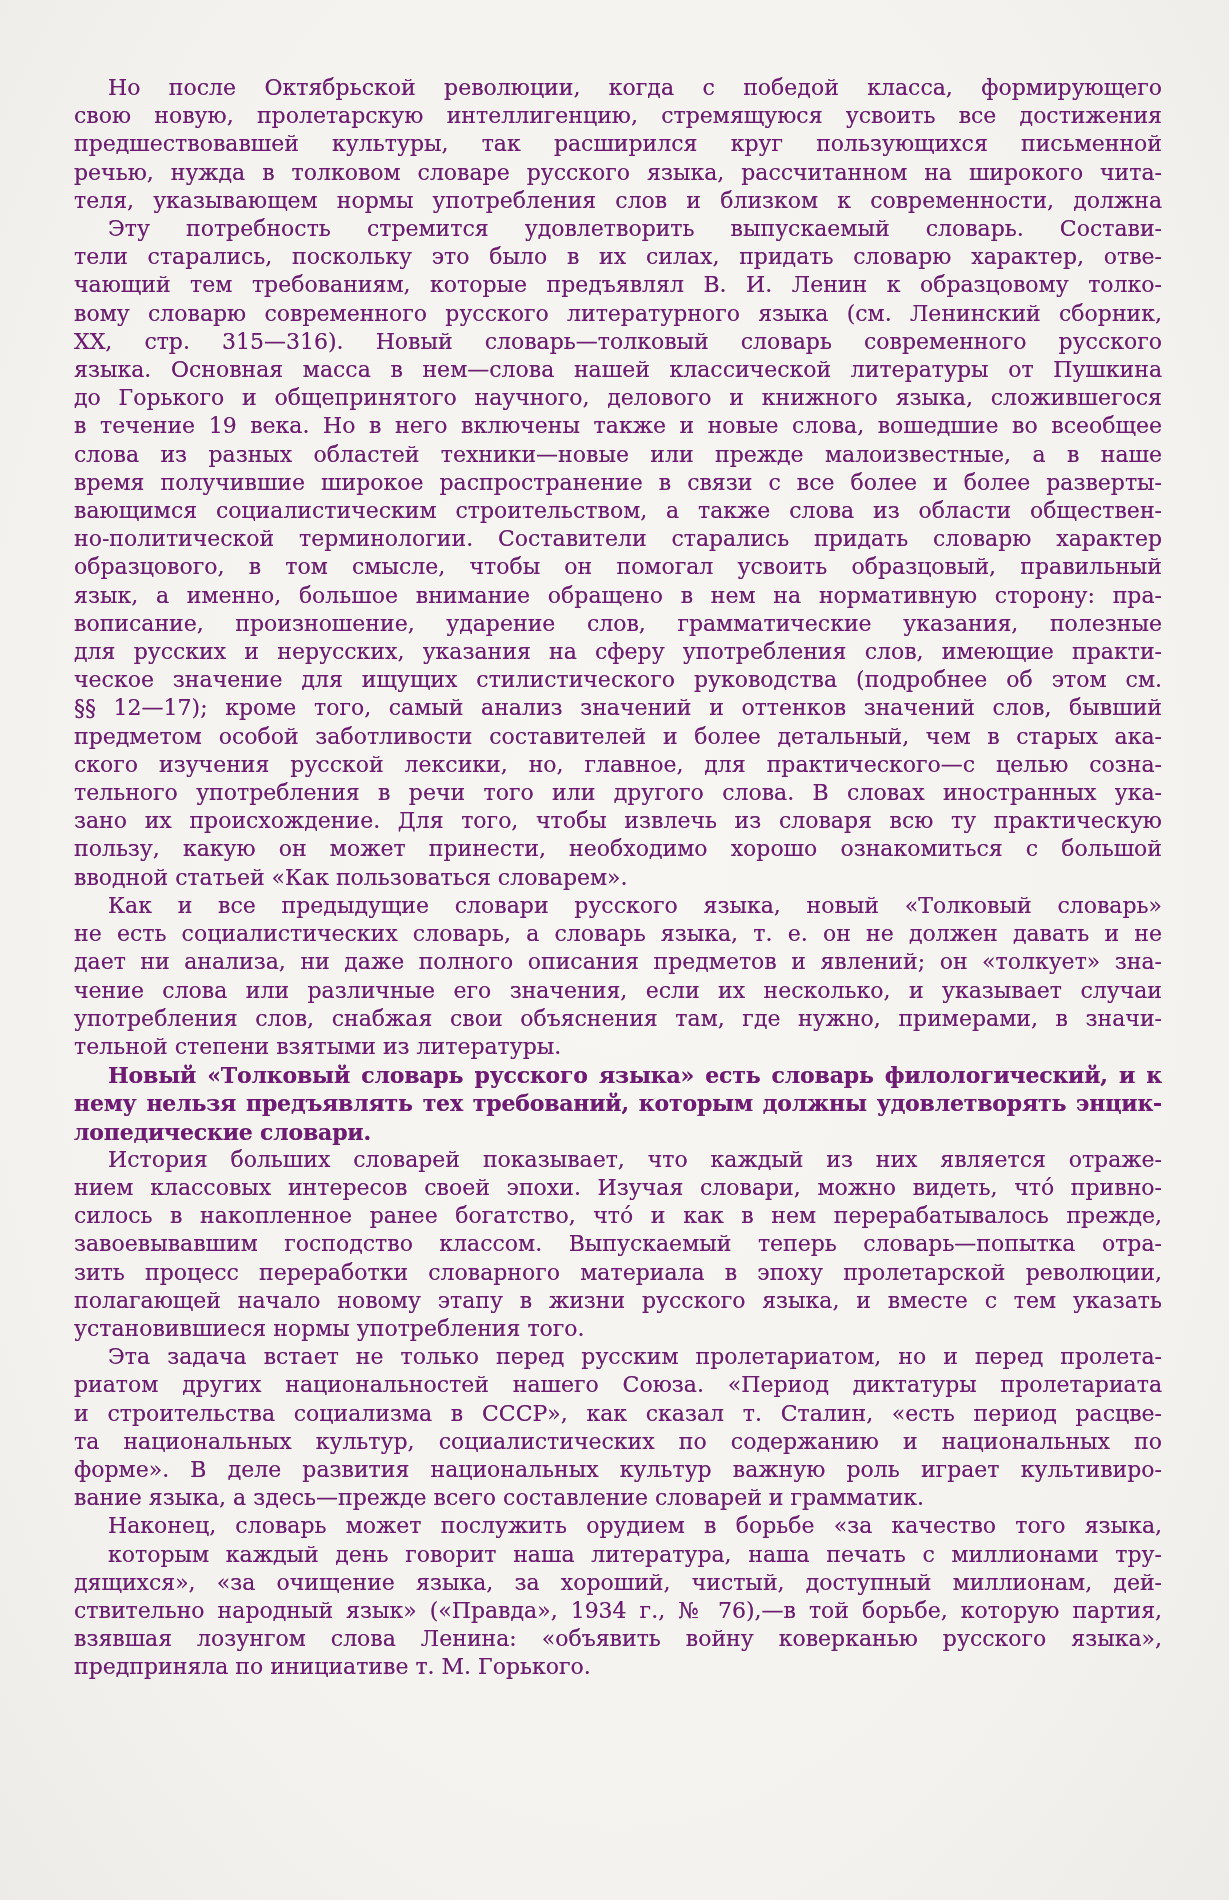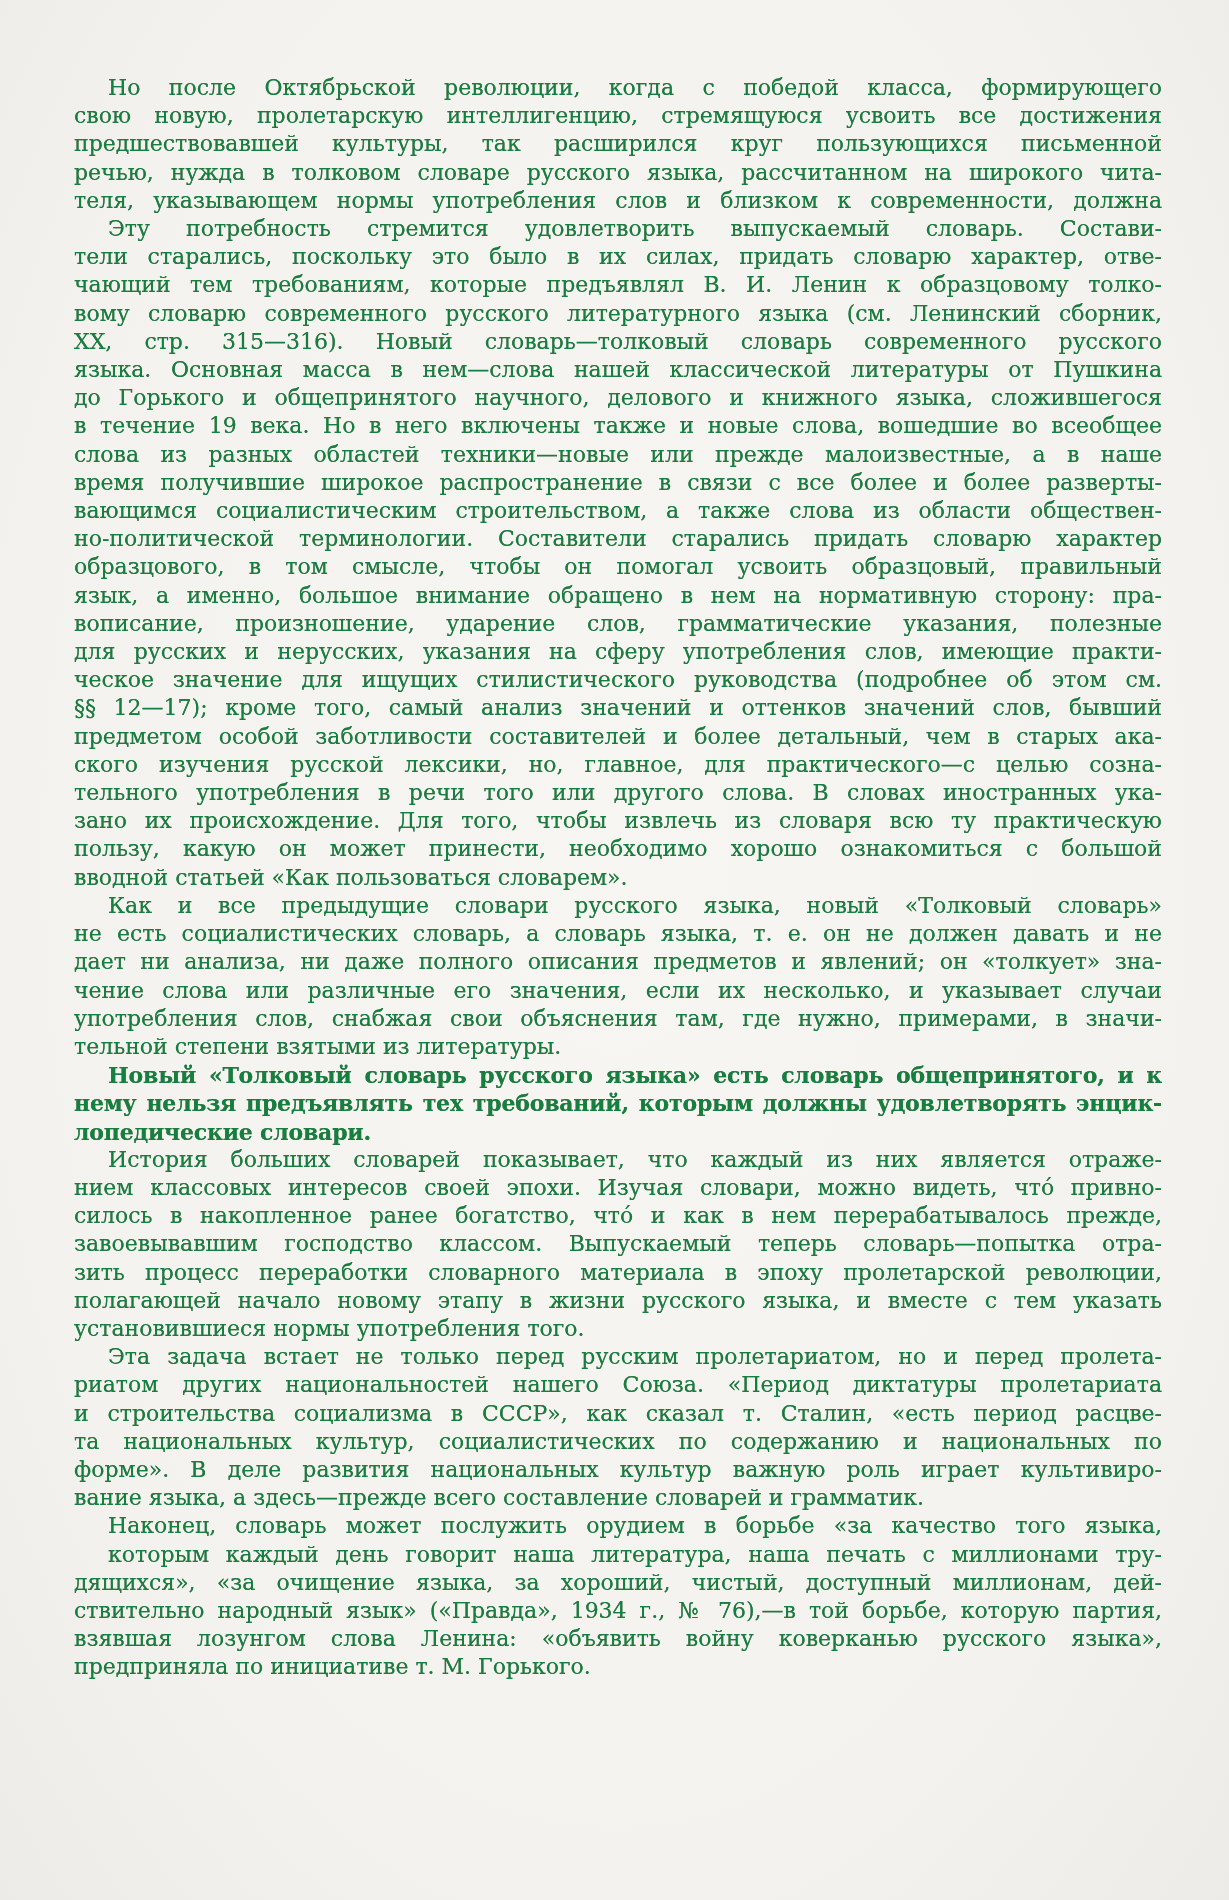--- a/index.html
+++ b/index.html
@@ -17,21 +17,21 @@
   .page {
     position: relative;
     width: 1229px;
     height: 1900px;
   }
   .text-block {
     position: absolute;
     left: 74px;
     top: 74px;
     width: 1088px;
-    color: #15803d;
+    color: #701a75;
     font-size: 22px;
     line-height: 28.2px;
   }
   .para {
     margin: 0;
   }
   .para.bold .line {
     font-weight: bold;
     letter-spacing: -0.2px;
   }
@@ -88,21 +88,21 @@
       </div>
       <div class="para">
         <div class="line first">Как и все предыдущие словари русского языка, новый «Толковый словарь»</div>
         <div class="line">не есть социалистических словарь, а словарь языка, т. е. он не должен давать и не</div>
         <div class="line">дает ни анализа, ни даже полного описания предметов и явлений; он «толкует» зна-</div>
         <div class="line">чение слова или различные его значения, если их несколько, и указывает случаи</div>
         <div class="line">употребления слов, снабжая свои объяснения там, где нужно, примерами, в значи-</div>
         <div class="line last">тельной степени взятыми из литературы.</div>
       </div>
       <div class="para bold">
-        <div class="line first">Новый «Толковый словарь русского языка» есть словарь общепринятого, и к</div>
+        <div class="line first">Новый «Толковый словарь русского языка» есть словарь филологический, и к</div>
         <div class="line">нему нельзя предъявлять тех требований, которым должны удовлетворять энцик-</div>
         <div class="line last">лопедические словари.</div>
       </div>
       <div class="para">
         <div class="line first">История больших словарей показывает, что каждый из них является отраже-</div>
         <div class="line">нием классовых интересов своей эпохи. Изучая словари, можно видеть, что́ привно-</div>
         <div class="line">силось в накопленное ранее богатство, что́ и как в нем перерабатывалось прежде,</div>
         <div class="line">завоевывавшим господство классом. Выпускаемый теперь словарь—попытка отра-</div>
         <div class="line">зить процесс переработки словарного материала в эпоху пролетарской революции,</div>
         <div class="line">полагающей начало новому этапу в жизни русского языка, и вместе с тем указать</div>

